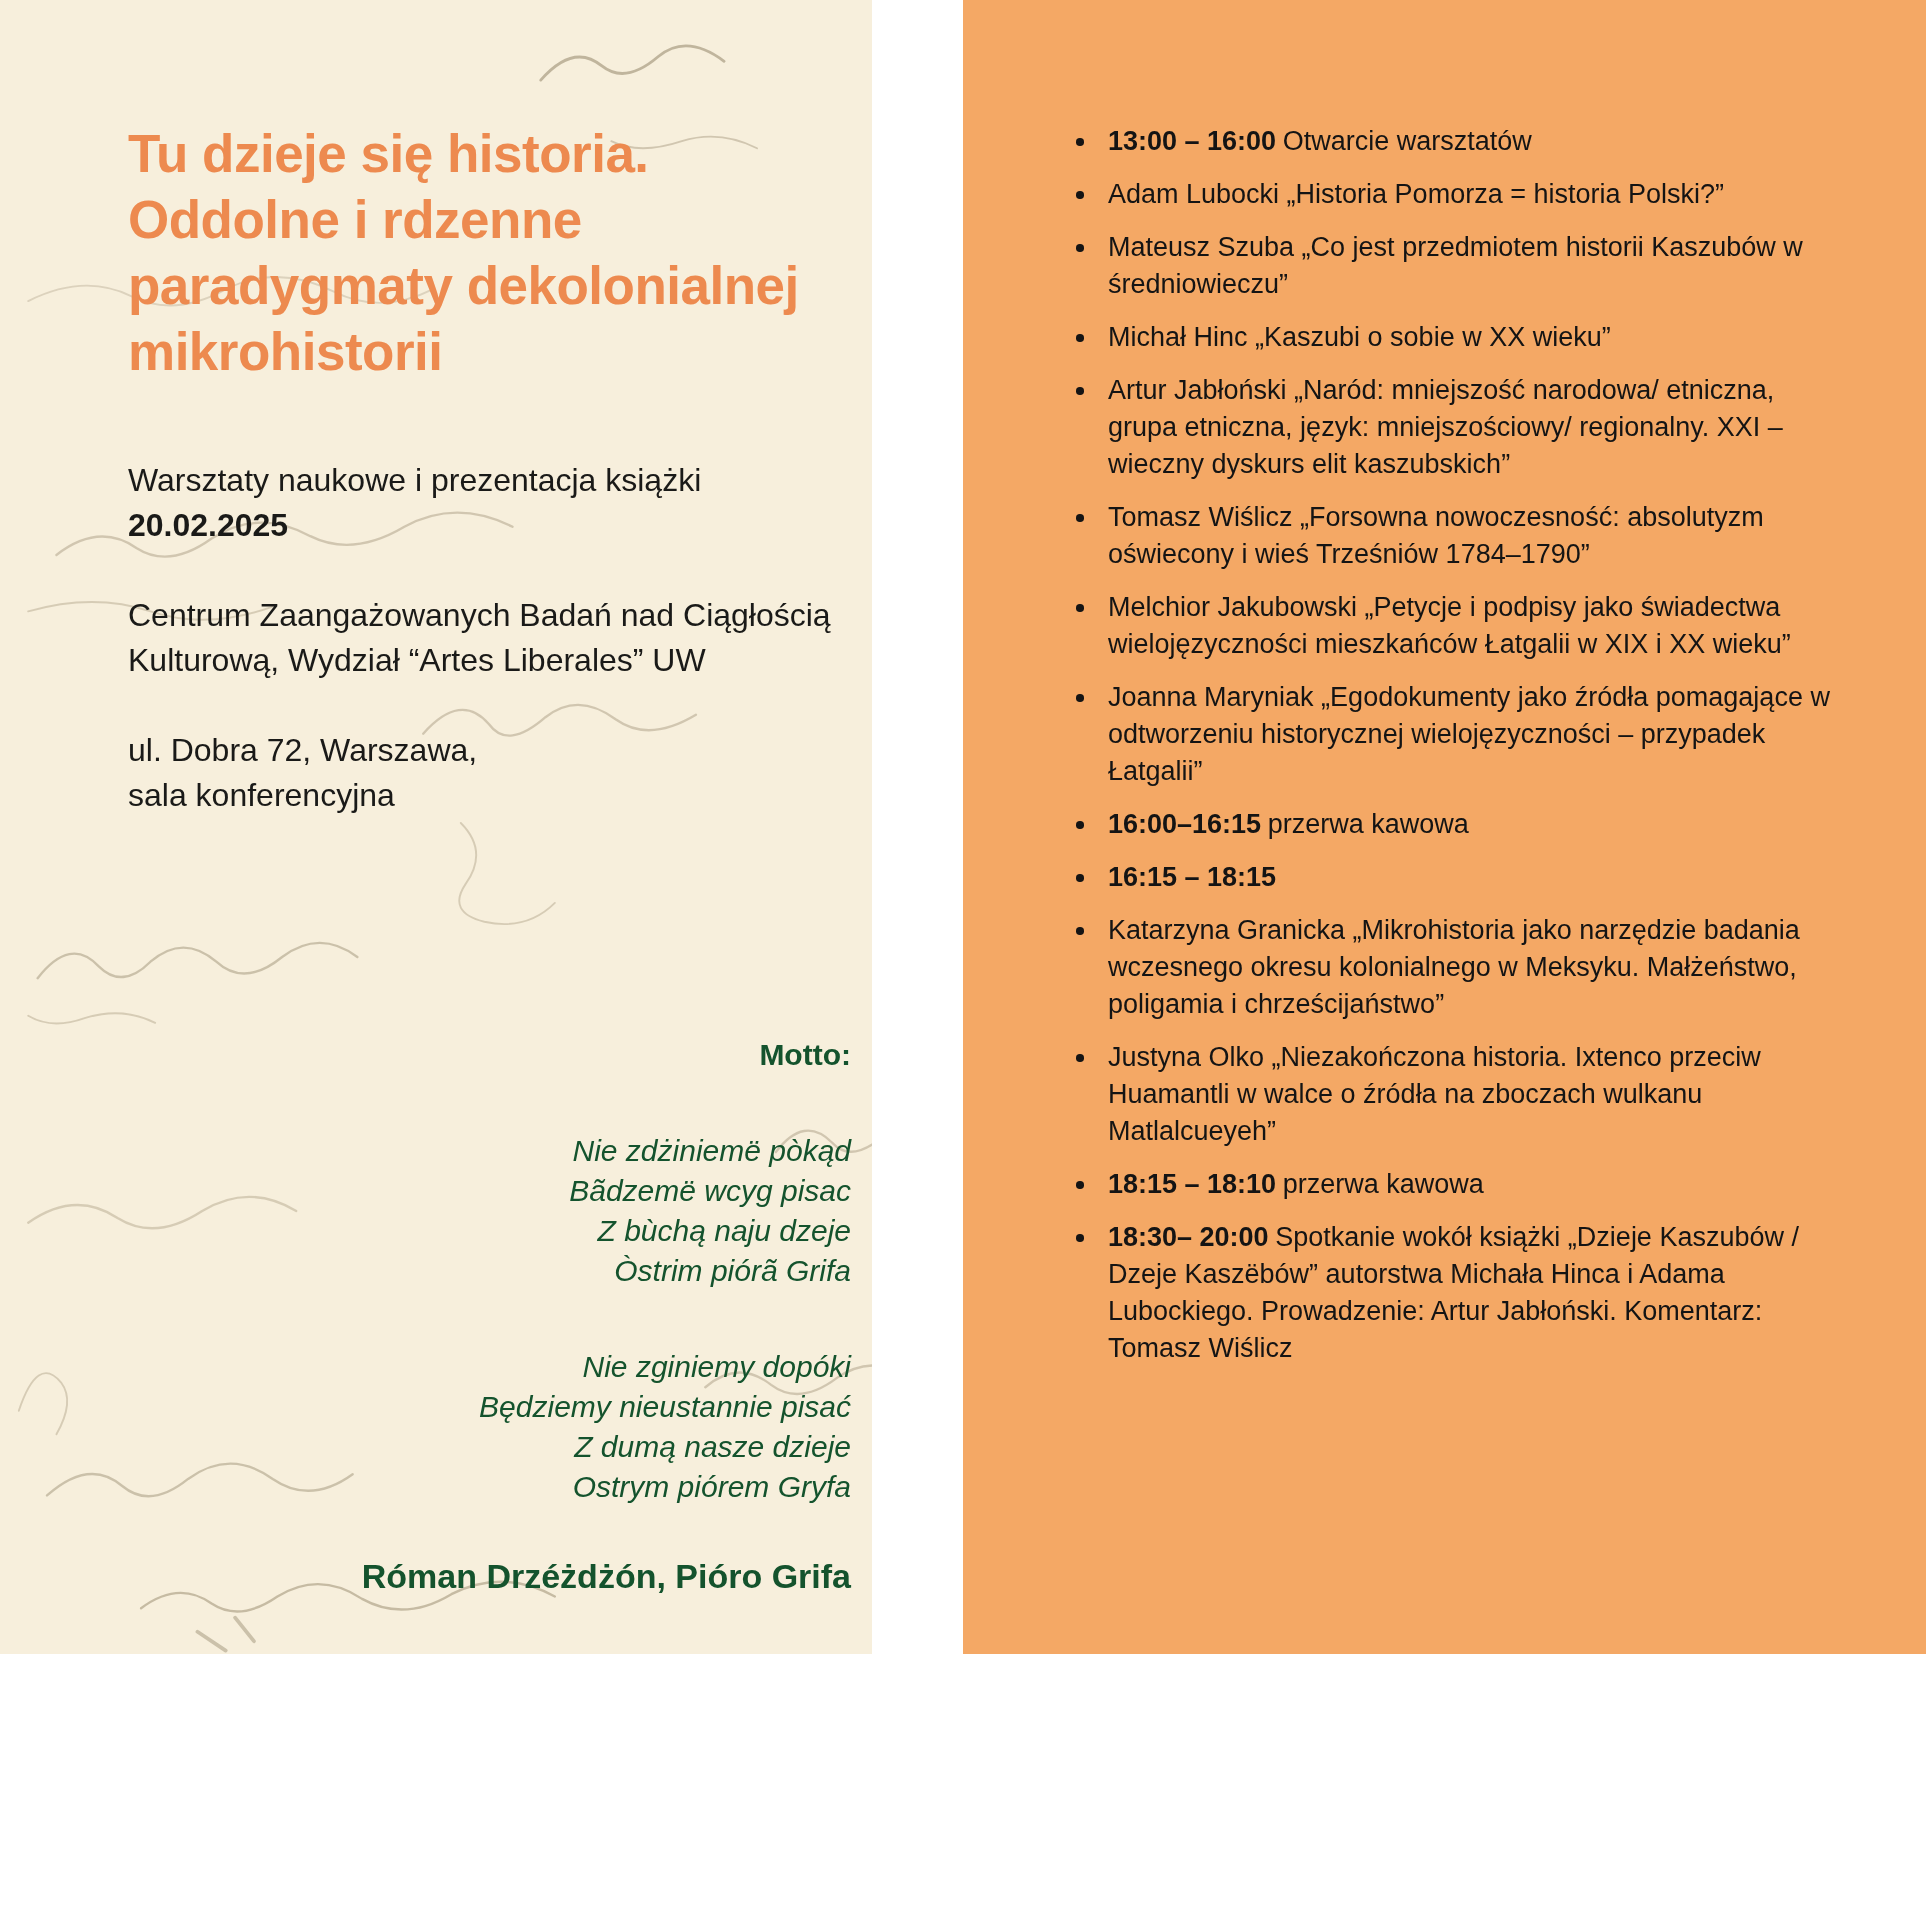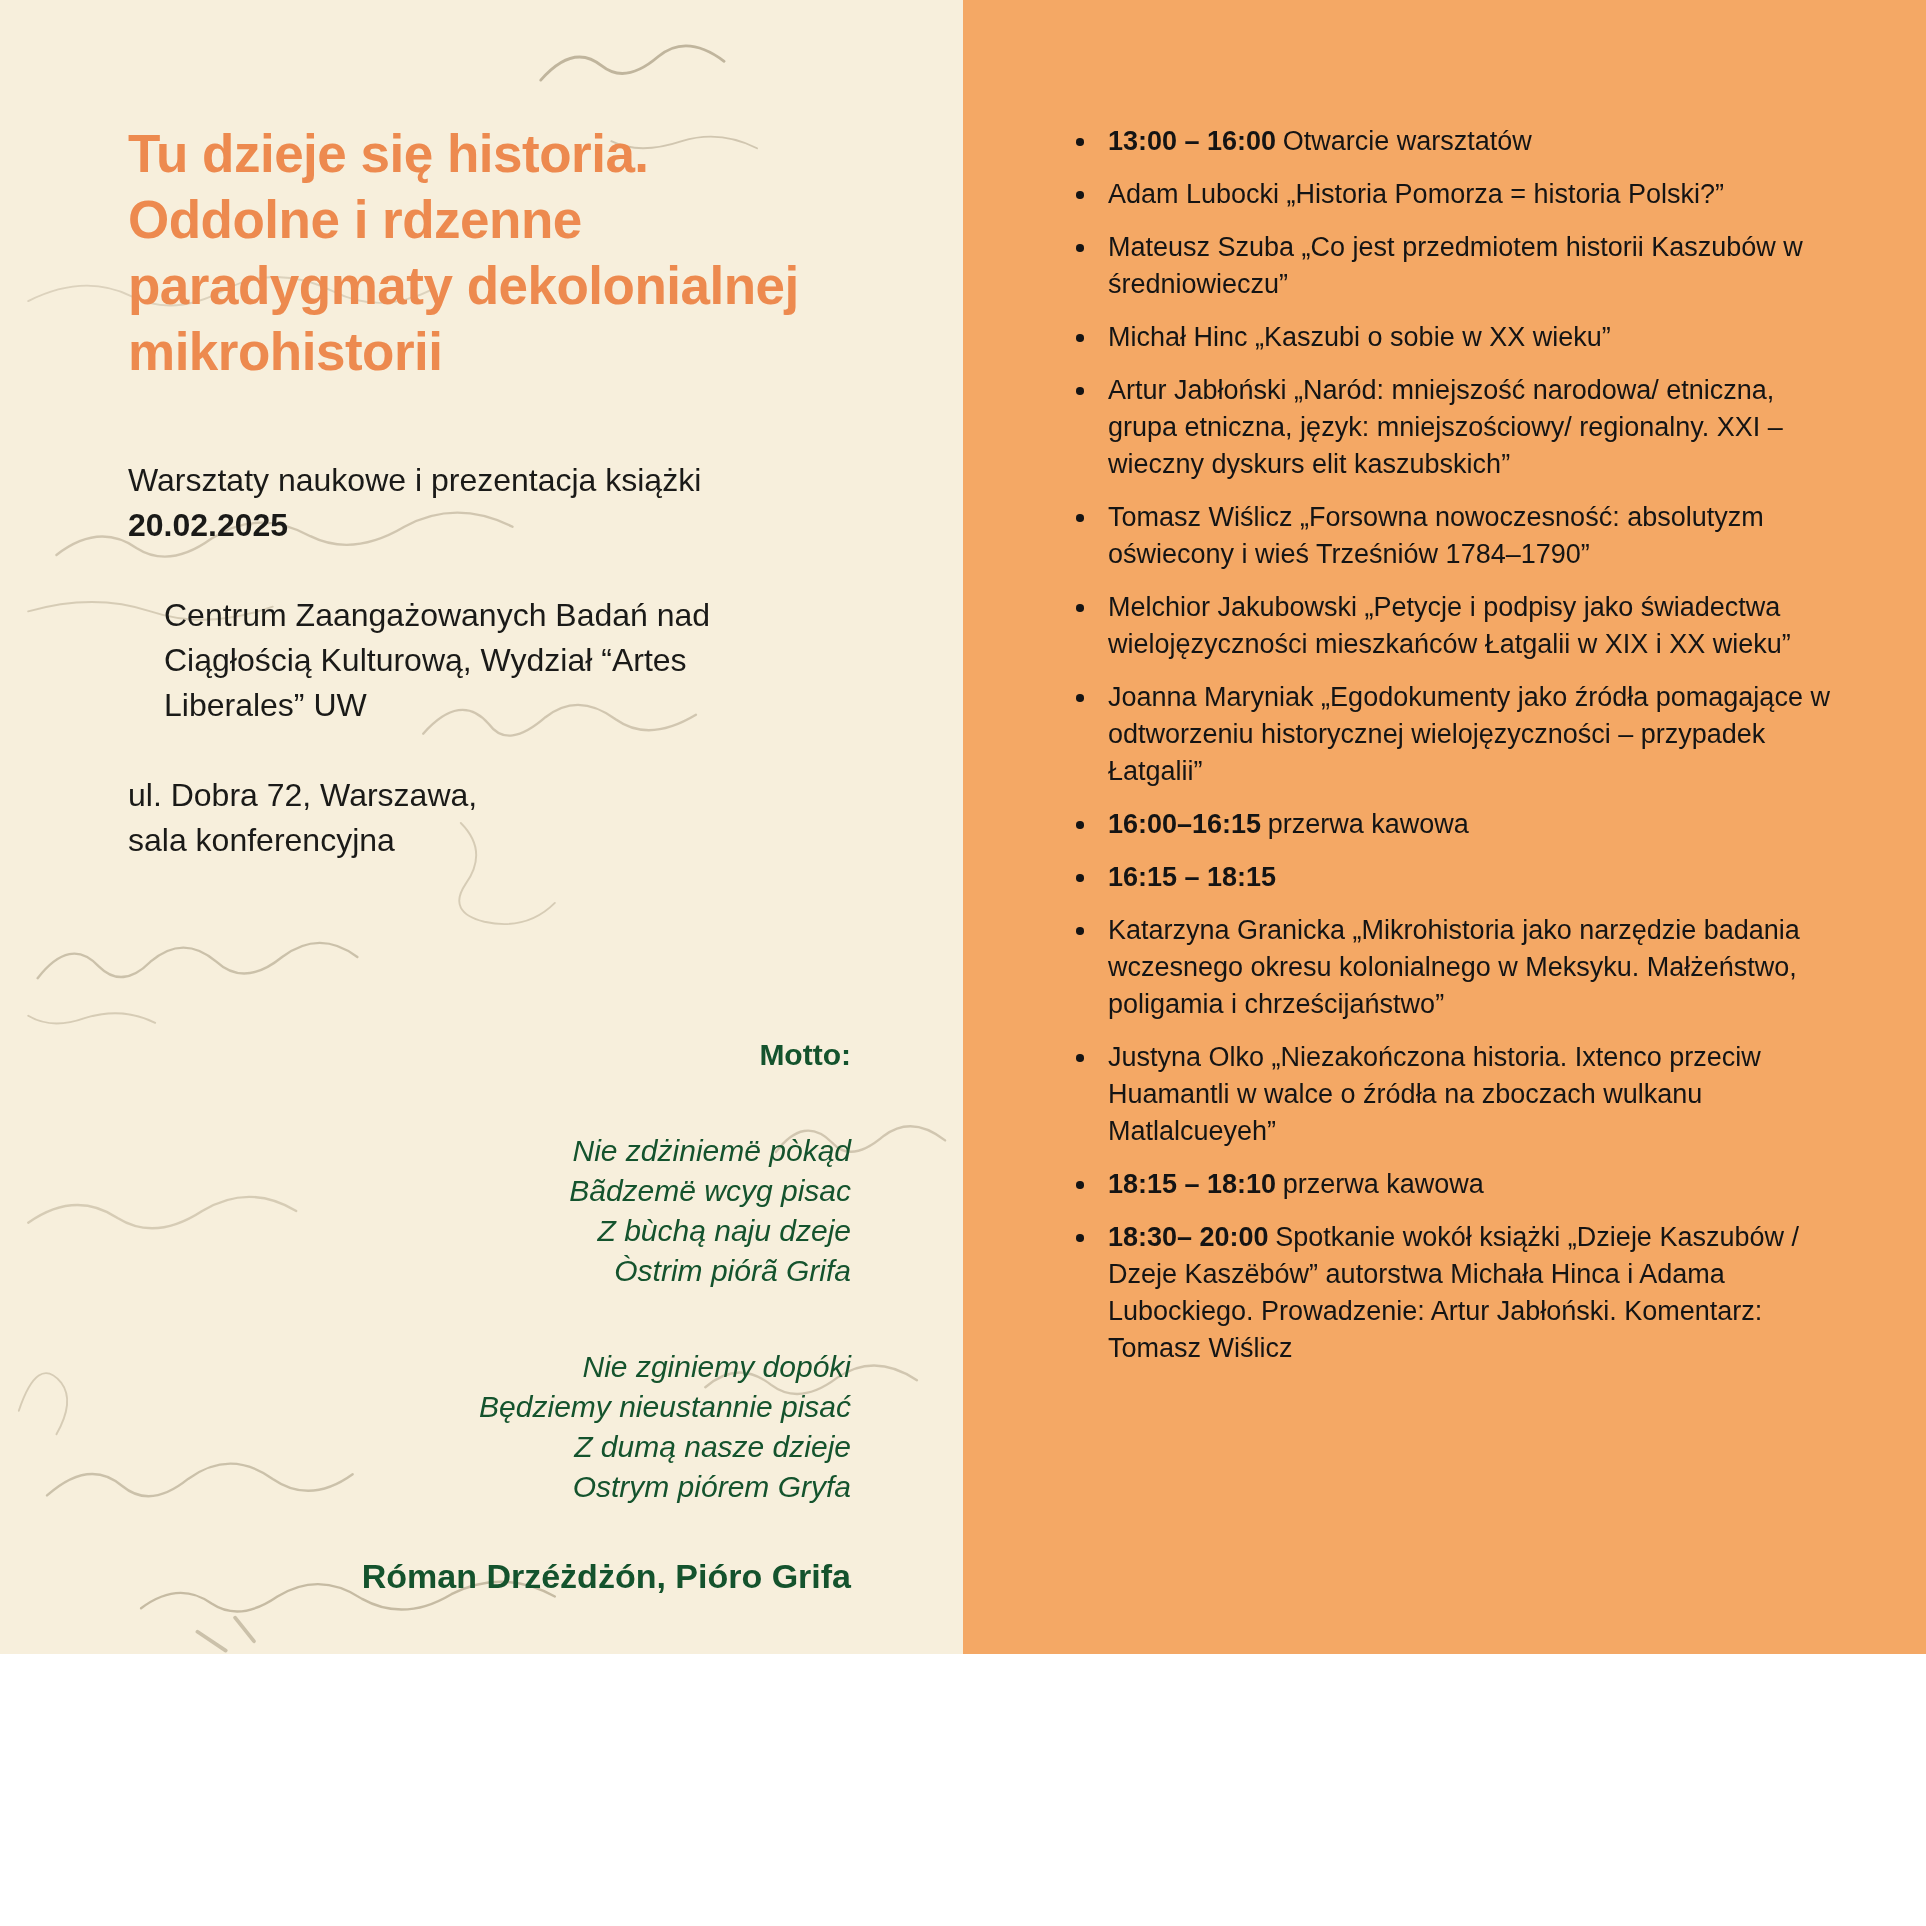--- a/index.html
+++ b/index.html
@@ -2,39 +2,39 @@
 <html style="font-size:7.5px"><head>
 <meta charset="utf-8">
 <style>
   html,body{margin:0;padding:0;}
   body{
     width:1926px;height:1926px;position:relative;overflow:hidden;
     font-family:"Liberation Sans",sans-serif;background:#ffffff;color:#161616;
   }
   
   .left-panel{
-    position:absolute;left:0;top:0;width:963px;height:1654px;
+    position:absolute;left:0;top:0;width:872px;height:1654px;
     background:#f7efdc;overflow:hidden;
   }
   .right-panel{
     position:absolute;left:963px;top:0;width:963px;height:1654px;
     background:#f4a865;overflow:hidden;
   }
   .footer{
     position:absolute;left:0;top:1654px;width:1926px;height:272px;background:#ffffff;
   }
   
   .hand-svg{position:absolute;left:0;top:0;width:963px;height:1654px;pointer-events:none;}
   .title{
     position:absolute;left:128px;top:121px;width:752px;
     font-size:53px;line-height:66px;font-weight:700;color:#ed8a4f;letter-spacing:-0.5px;
   }
   .details{position:absolute;left:128px;top:458px;width:705px;font-size:32px;line-height:45px;color:#1a1a18;}
   .details .date{font-weight:700;}
-  .details .organizer{margin-top:45px;margin-left:36px;}
+  .details .organizer{margin-top:45px;}
   .details .address{margin-top:45px;}
   .motto{
     position:absolute;left:113px;top:1035px;width:738px;text-align:right;
     font-size:30px;line-height:40px;color:#14532d;
   }
   .motto-label{font-weight:600;}
   .verse{font-style:italic;margin-top:56px;}
   .attribution{margin-top:49px;font-weight:600;font-size:34px;}
   
   .schedule{

